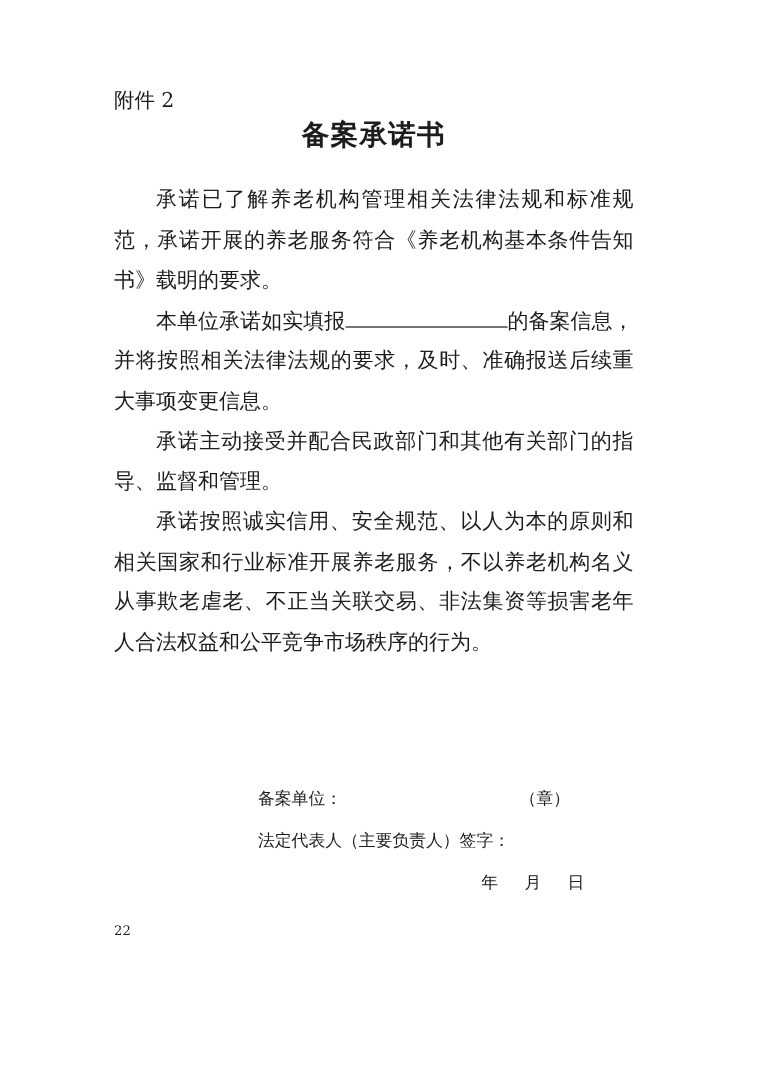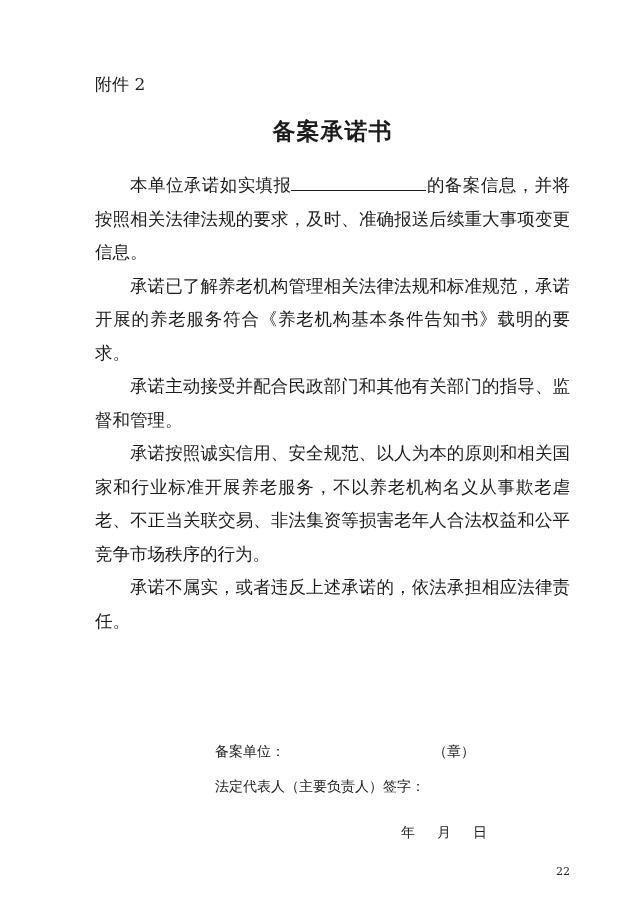--- a/index.html
+++ b/index.html
@@ -5,30 +5,30 @@
   * { margin: 0; padding: 0; box-sizing: border-box; }
   html, body { background: #ffffff; }
   .page {
     position: relative;
     width: 634px;
     height: 898px;
     margin: 0 auto;
     background: #ffffff;
     color: #1c1c1c;
     font-family: "DejaVu Serif", "Liberation Serif", serif;
-    padding: 73px 64px 0 95px;
+    padding: 73px 106px 0 95px;
     overflow: hidden;
     border-radius: 15px;
   }
   .attachment-label {
     font-size: 17px;
     line-height: 22px;
   }
   .doc-title {
-    margin-top: 20px;
+    margin-top: 2px;
     text-align: center;
     font-size: 23px;
     line-height: 32px;
     font-weight: bold;
     font-family: "DejaVu Sans", "Liberation Sans", sans-serif;
     letter-spacing: 1px;
   }
   .doc-body {
     margin-top: 22px;
     font-size: 17.5px;
@@ -51,44 +51,42 @@
     font-size: 14px;
     line-height: 35px;
   }
   .sig-unit-label {
     display: inline-block;
     width: 218px;
   }
   .sig-date-row {
     padding-left: 186px;
     letter-spacing: 4px;
-    margin-top: 11px;
   }
   .page-number {
     margin-top: 15px;
-    text-align: right;
+    text-align: left;
     font-size: 11px;
     line-height: 14px;
   }
 </style>
 </head>
 <body>
 
 <div class="page">
 
   <div class="attachment-label">附件 2</div>
 
   <div class="doc-title">备案承诺书</div>
 
   <div class="doc-body">
+    <p>承诺已了解养老机构管理相关法律法规和标准规范，承诺开展的养老服务符合《养老机构基本条件告知书》载明的要求。</p>
     <p><span>本单位承诺如实填报</span><span class="fill-blank"></span><span>的备案信息，并将按照相关法律法规的要求，及时、准确报送后续重大事项变更信息。</span></p>
-    <p>承诺已了解养老机构管理相关法律法规和标准规范，承诺开展的养老服务符合《养老机构基本条件告知书》载明的要求。</p>
     <p>承诺主动接受并配合民政部门和其他有关部门的指导、监督和管理。</p>
     <p>承诺按照诚实信用、安全规范、以人为本的原则和相关国家和行业标准开展养老服务，不以养老机构名义从事欺老虐老、不正当关联交易、非法集资等损害老年人合法权益和公平竞争市场秩序的行为。</p>
-    <p>承诺不属实，或者违反上述承诺的，依法承担相应法律责任。</p>
   </div>
 
   <div class="signature-block">
     <div>
       <span class="sig-unit-label">备案单位：</span><span>（章）</span>
     </div>
     <div>法定代表人（主要负责人）签字：</div>
     <div class="sig-date-row">年　月　日</div>
   </div>
 

